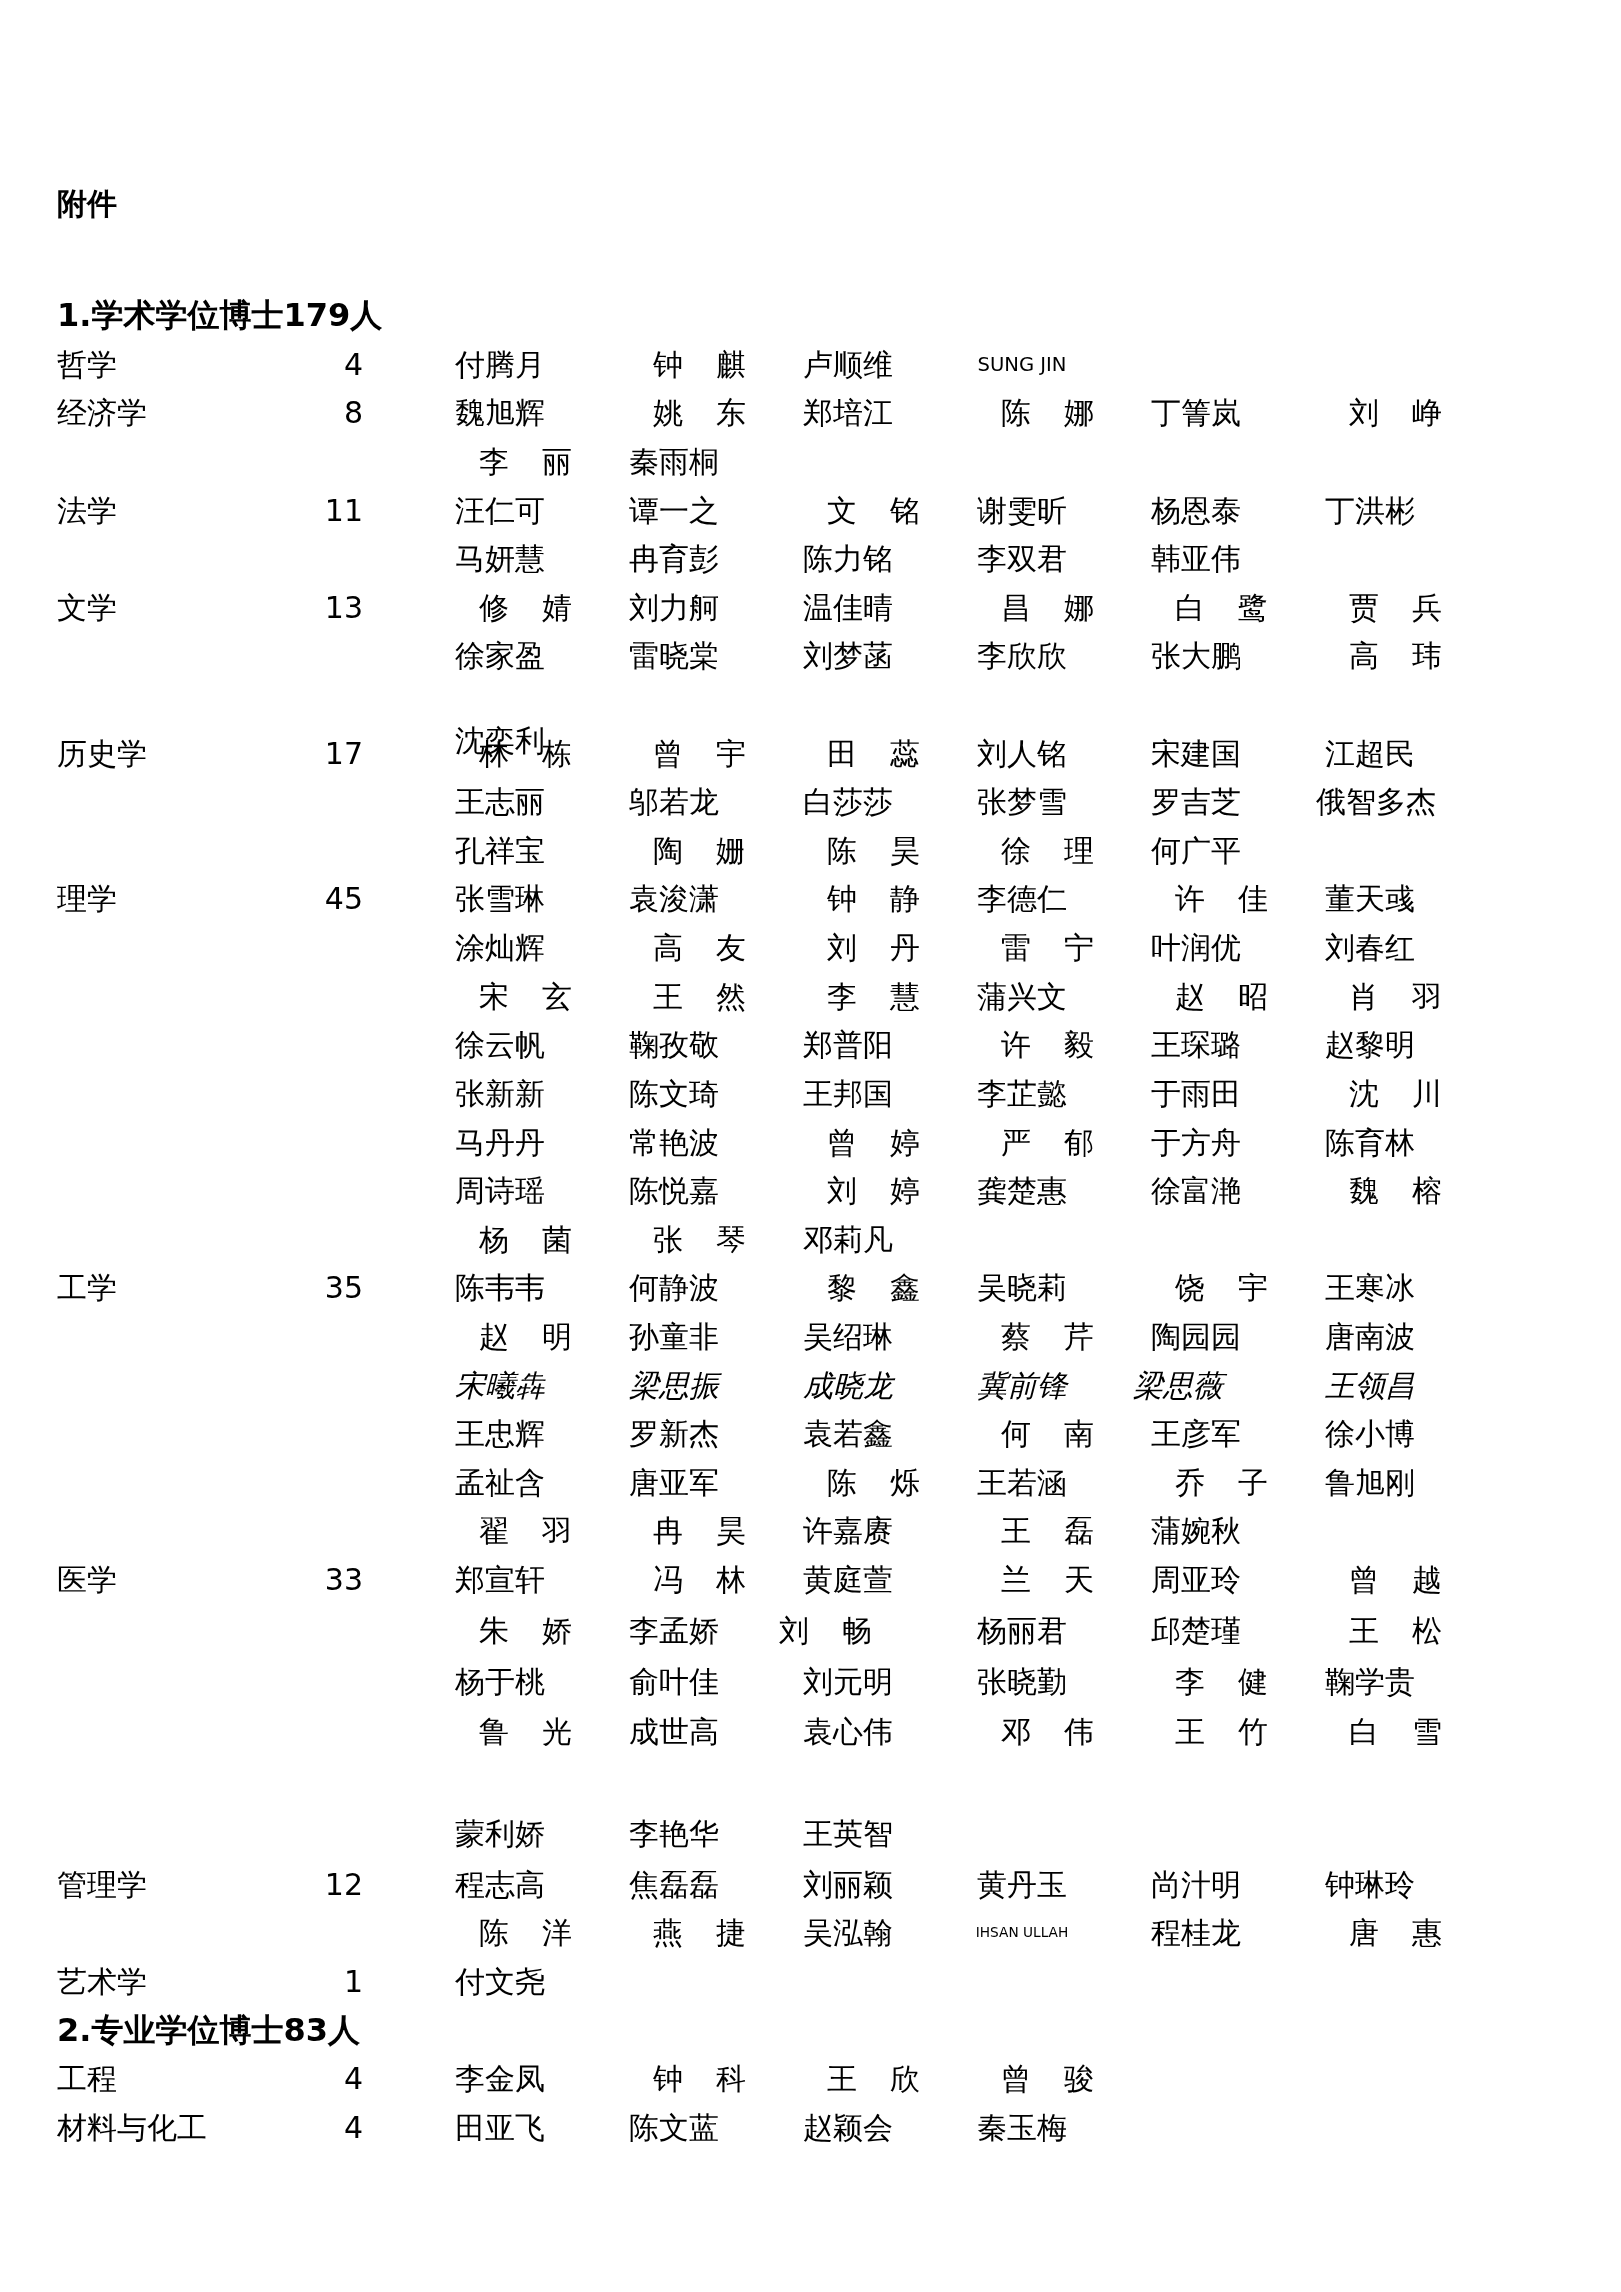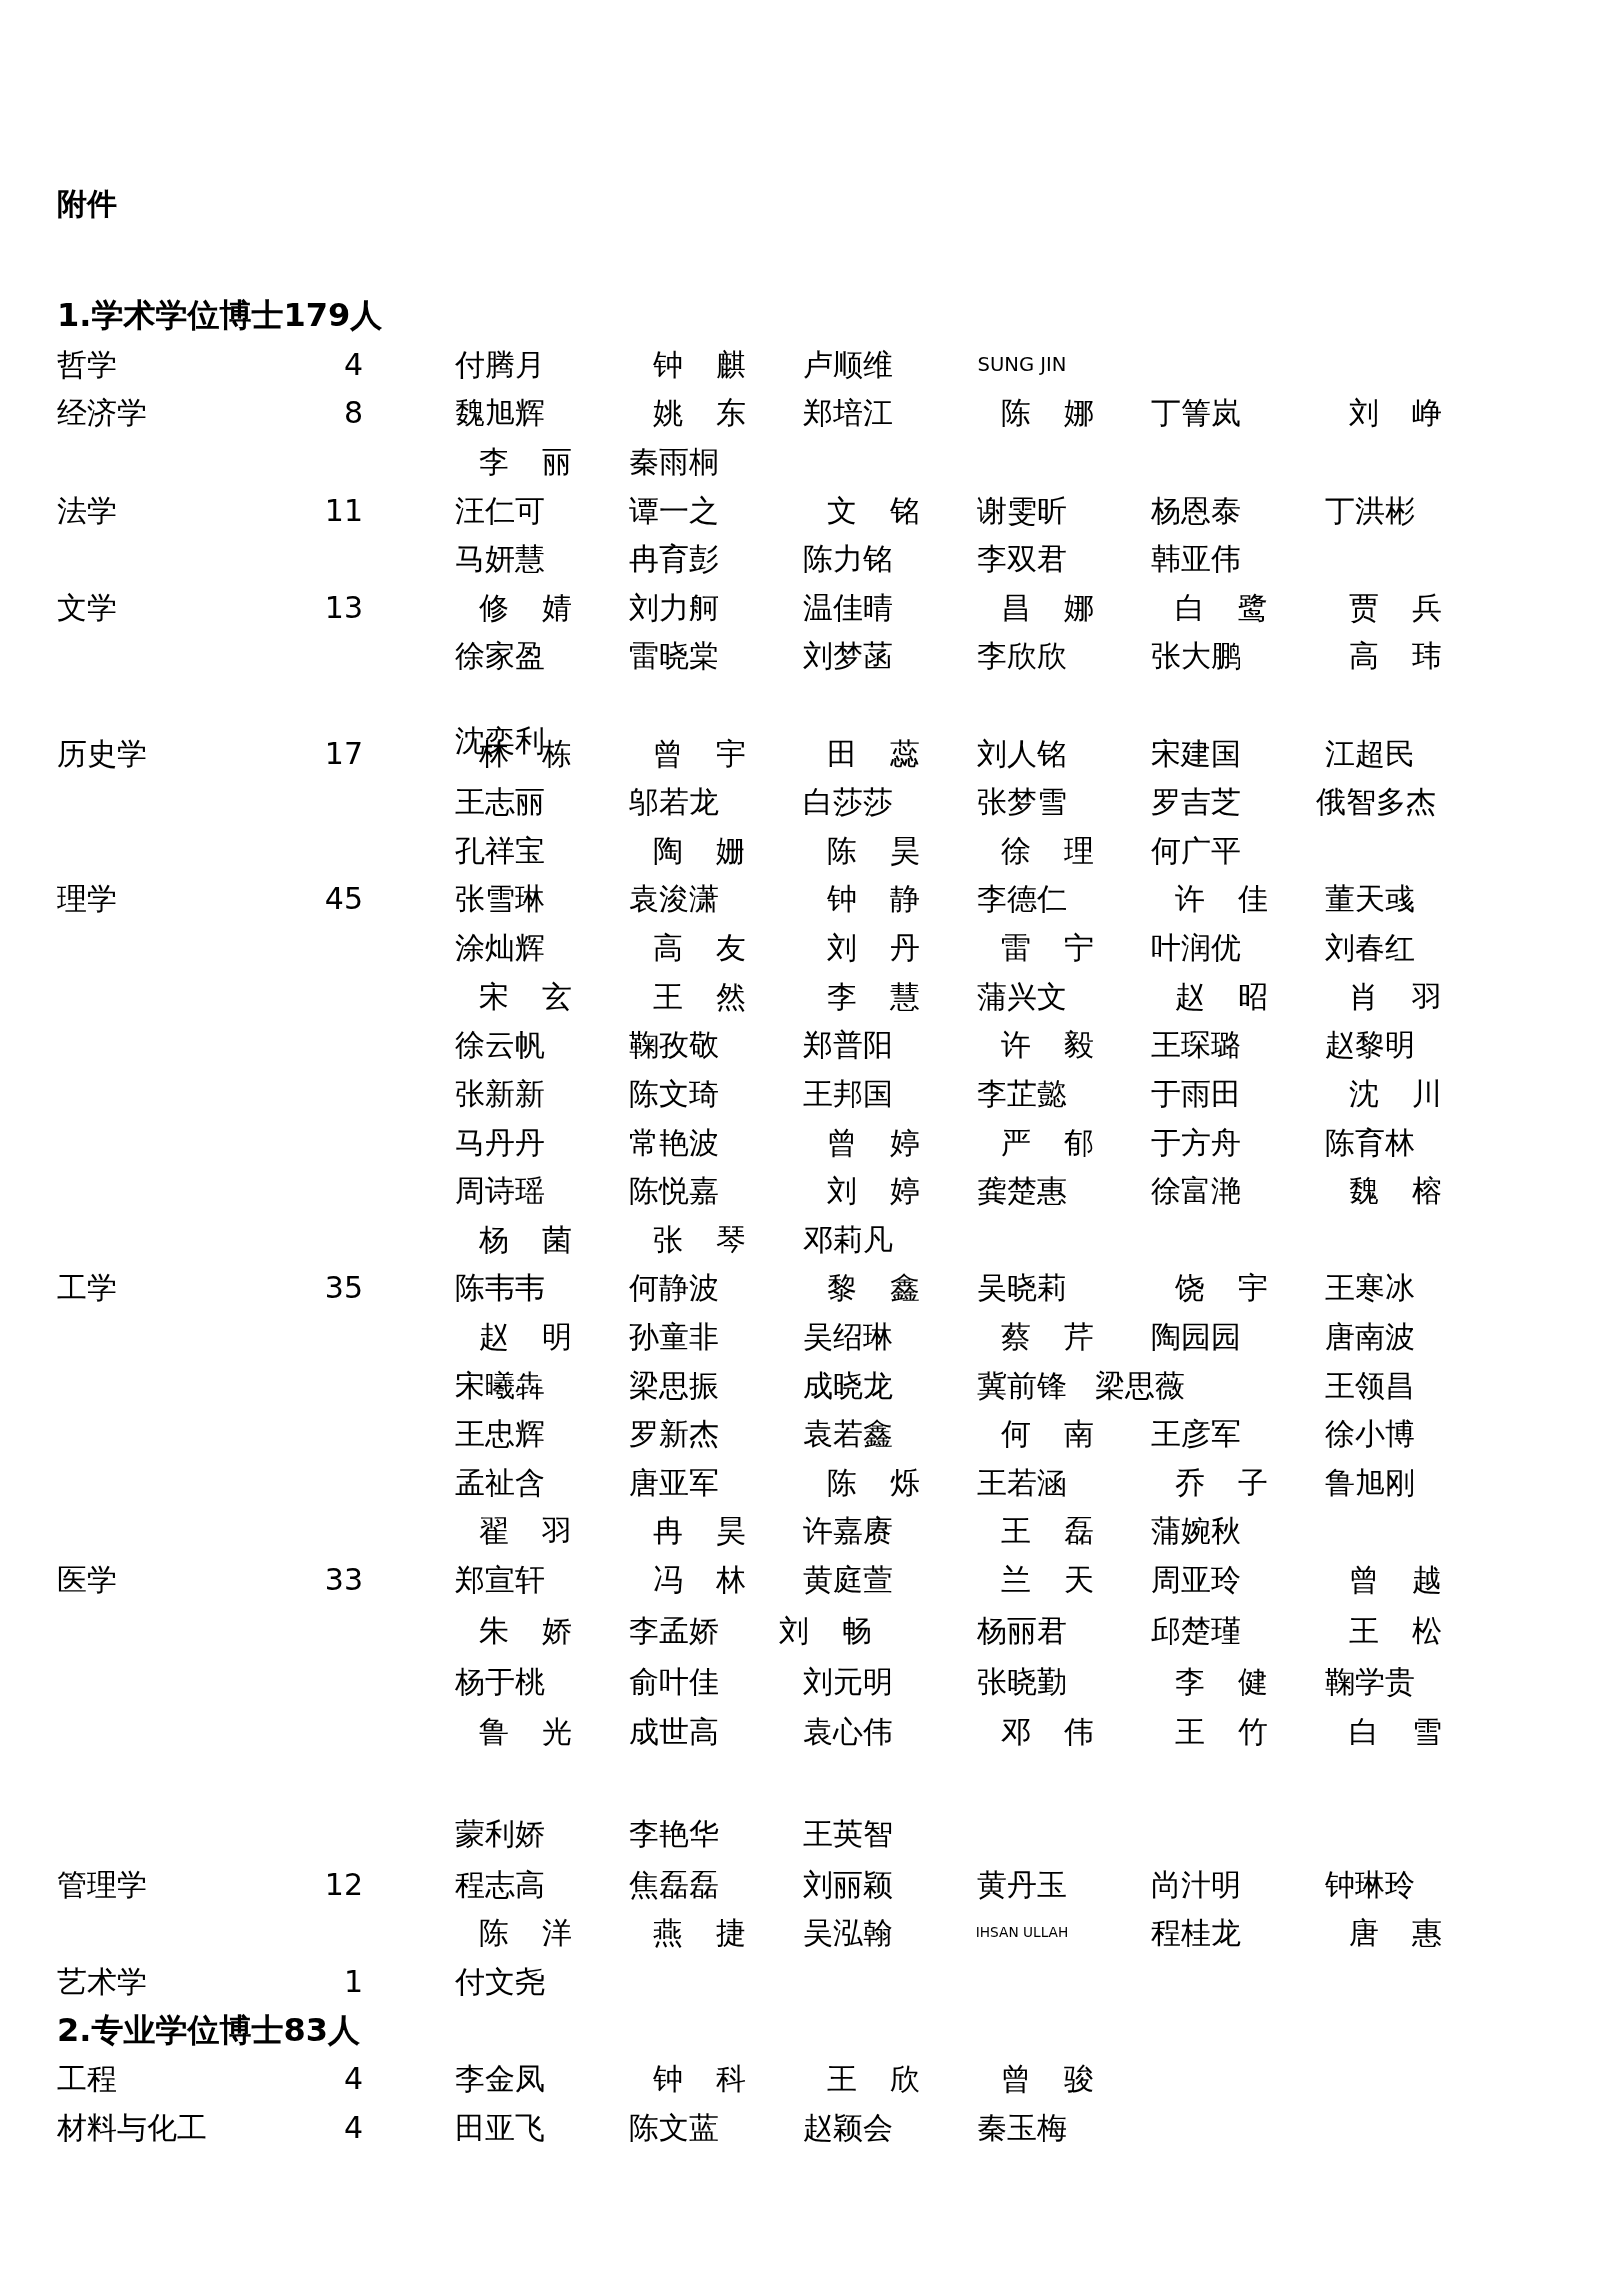--- a/index.html
+++ b/index.html
@@ -183,26 +183,26 @@
       <span class="name" style="left: 1370px;">王寒冰</span>
     </div>
     <div class="row" style="top: 1315px;">
       <span class="name two" style="left: 500px;">赵明</span>
       <span class="name" style="left: 674px;">孙童非</span>
       <span class="name" style="left: 848px;">吴绍琳</span>
       <span class="name two" style="left: 1022px;">蔡芹</span>
       <span class="name" style="left: 1196px;">陶园园</span>
       <span class="name" style="left: 1370px;">唐南波</span>
     </div>
-    <div class="row" style="top: 1364px;">
+    <div class="row" style="top: 1364px; font-style: italic;">
       <span class="name" style="left: 500px;">宋曦犇</span>
       <span class="name" style="left: 674px;">梁思振</span>
       <span class="name" style="left: 848px;">成晓龙</span>
       <span class="name" style="left: 1022px;">冀前锋</span>
-      <span class="name" style="left: 1140px;">梁思薇</span>
+      <span class="name" style="left: 1178px;">梁思薇</span>
       <span class="name" style="left: 1370px;">王领昌</span>
     </div>
     <div class="row" style="top: 1412px;">
       <span class="name" style="left: 500px;">王忠辉</span>
       <span class="name" style="left: 674px;">罗新杰</span>
       <span class="name" style="left: 848px;">袁若鑫</span>
       <span class="name two" style="left: 1022px;">何南</span>
       <span class="name" style="left: 1196px;">王彦军</span>
       <span class="name" style="left: 1370px;">徐小博</span>
     </div>

